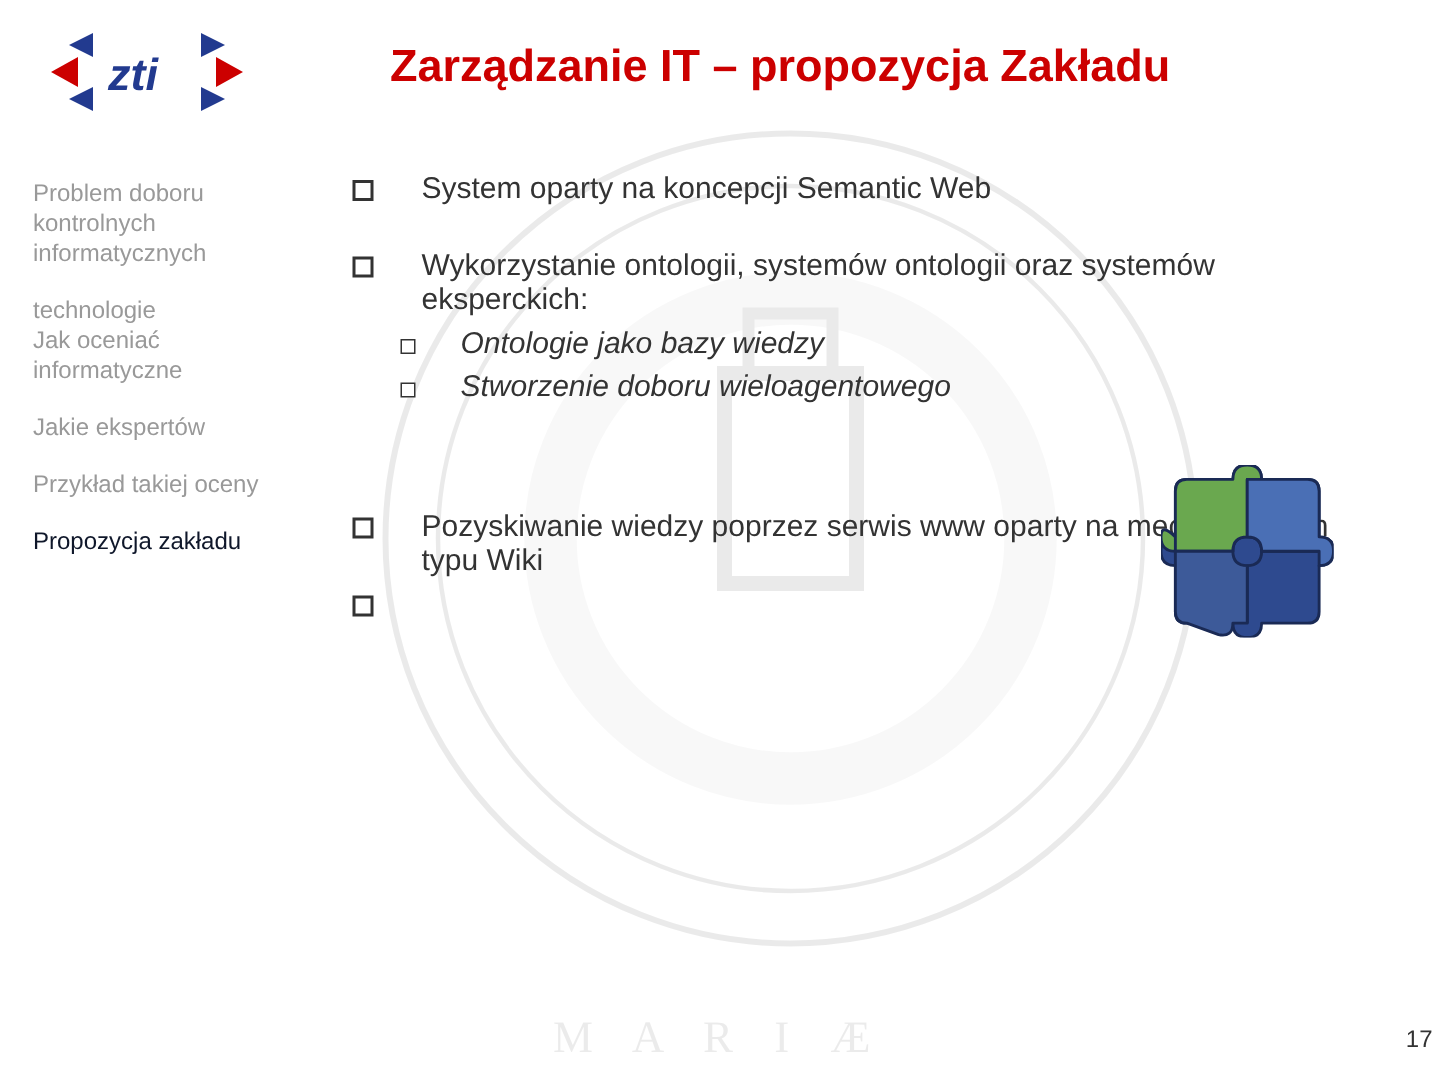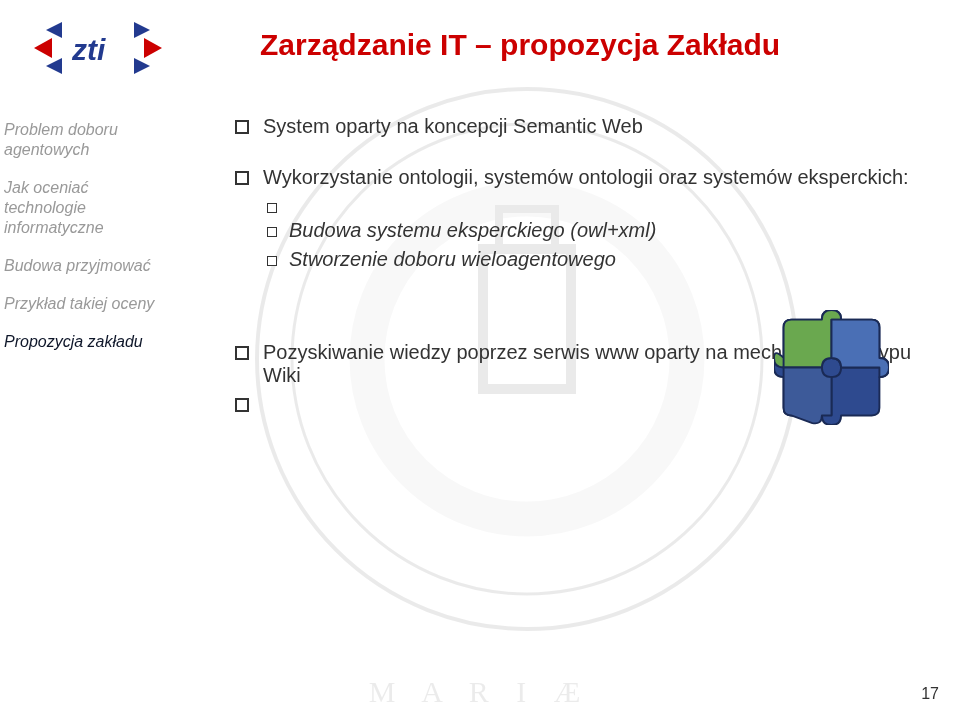--- a/index.html
+++ b/index.html
@@ -41,46 +41,46 @@
     top: 28px;
     left: 260px;
     font-family: "Trebuchet MS", Arial, sans-serif;
     font-weight: bold;
     font-size: 30px;
     color: #cc0000;
   }
   .sidebar {
     position: absolute;
     top: 120px;
-    left: 4px;
+    left: 22px;
     width: 190px;
     font-family: "Trebuchet MS", Arial, sans-serif;
     font-size: 16px;
     line-height: 1.25;
-    font-style: italic;
   }
   .sidebar .group {
     margin-bottom: 18px;
     color: #999;
   }
   .sidebar .group.active { color: #0f172a; }
   .content {
     position: absolute;
     top: 115px;
     left: 235px;
     right: 40px;
     font-family: Verdana, Arial, sans-serif;
     font-size: 20px;
     color: #333;
   }
   .content .block { margin-bottom: 28px; }
   .bullet-row {
     display: flex;
     align-items: flex-start;
     margin-bottom: 6px;
+    gap: 18px;
   }
   .bullet-row.sub { margin-left: 32px; }
   .sq {
     width: 14px; height: 14px;
     border: 2px solid #333;
     background: #fff;
     flex: 0 0 auto;
     margin-top: 5px;
     margin-right: 14px;
   }
@@ -94,21 +94,21 @@
   .puzzle {
     position: absolute;
     top: 310px;
     right: 70px;
     width: 115px;
     height: 115px;
   }
   .page-num {
     position: absolute;
     bottom: 14px;
-    right: 20px;
+    right: 4px;
     font-size: 16px;
     color: #333;
   }
 </style>
 </head>
 <body>
 
 <svg class="watermark" viewBox="0 0 560 560">
   <circle cx="280" cy="280" r="270" fill="none" stroke="#000" stroke-width="4"></circle>
   <circle cx="280" cy="280" r="235" fill="none" stroke="#000" stroke-width="3"></circle>
@@ -128,29 +128,30 @@
     <polygon points="122,48 106,56 106,40" fill="#223a8f"></polygon>
     <polygon points="134,30 116,20 116,40" fill="#cc0000"></polygon>
   </svg>
 </div>
 
 <div class="title">Zarządzanie IT – propozycja Zakładu</div>
 
 <div class="sidebar">
   <div class="group">
     <div>Problem doboru</div>
-    <div>agentowych</div>
-  </div>
-  <div class="group">
+    <div>kontrolnych</div>
+    <div>informatycznych</div>
+  </div>
+  <div class="group">
+    <div>technologie</div>
     <div>Jak oceniać</div>
-    <div>technologie</div>
     <div>informatyczne</div>
   </div>
   <div class="group">
-    <div>Budowa przyjmować</div>
+    <div>Jakie ekspertów</div>
   </div>
   <div class="group">
     <div>Przykład takiej oceny</div>
   </div>
   <div class="group active">
     <div>Propozycja zakładu</div>
   </div>
 </div>
 
 <div class="content">
@@ -161,24 +162,21 @@
     </div>
   </div>
 
   <div class="block">
     <div class="bullet-row">
       <div class="sq"></div>
       <div>Wykorzystanie ontologii, systemów ontologii oraz systemów eksperckich:</div>
     </div>
     <div class="bullet-row sub">
       <div class="sq sm"></div>
-    </div>
-    <div class="bullet-row sub">
-      <div class="sq sm"></div>
-      <div class="italic">Budowa systemu eksperckiego (owl+xml)</div>
+      <div class="italic">Ontologie jako bazy wiedzy</div>
     </div>
     <div class="bullet-row sub">
       <div class="sq sm"></div>
       <div class="italic">Stworzenie doboru wieloagentowego</div>
     </div>
   </div>
 
   <div class="block" style="margin-top:70px;">
     <div class="bullet-row">
       <div class="sq"></div>

